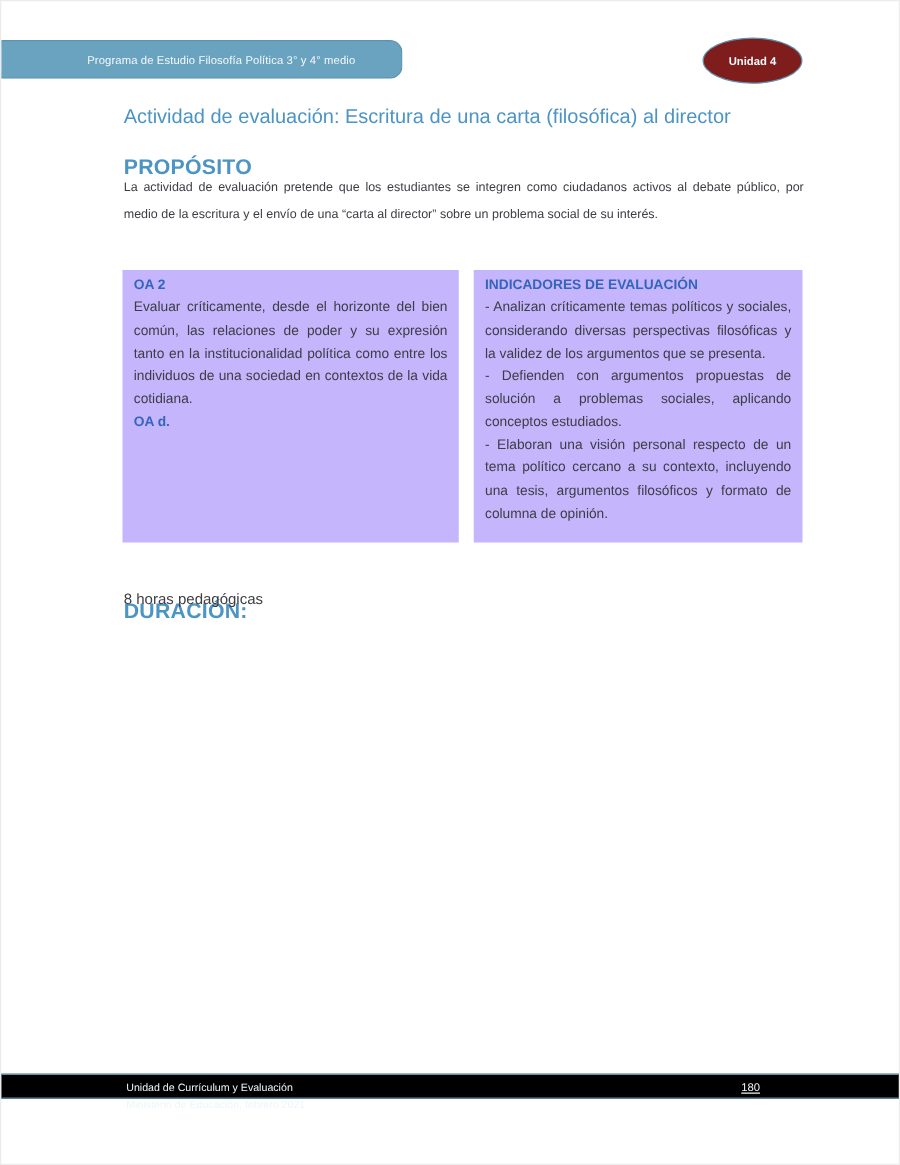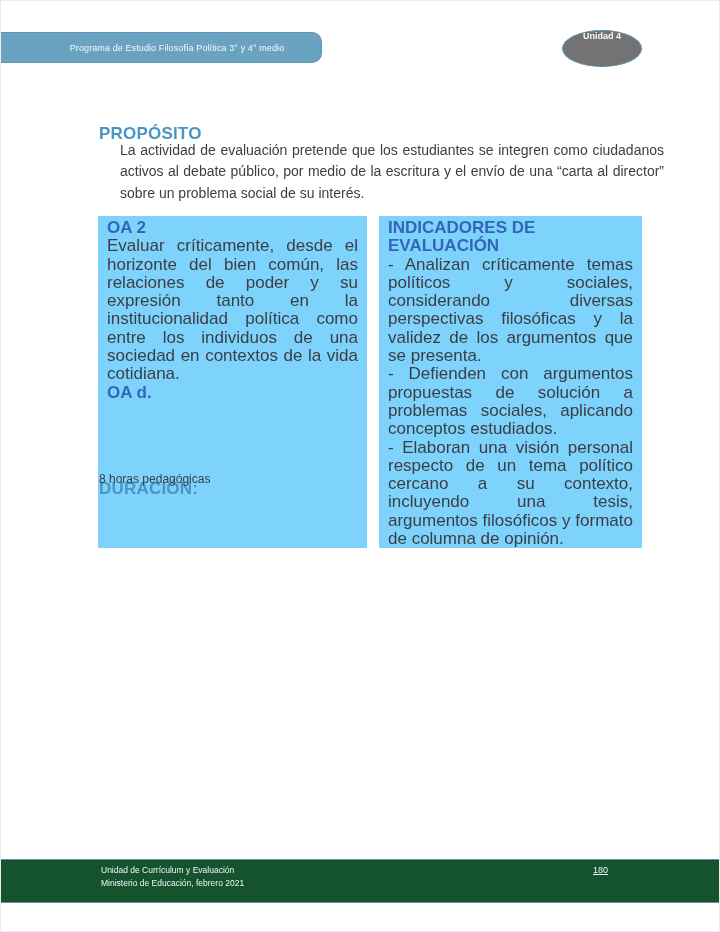--- a/index.html
+++ b/index.html
@@ -26,25 +26,25 @@
     display: flex; align-items: center; justify-content: center;
     color: #f4f9fb;
     font-size: 9px;
     letter-spacing: 0.1px;
     padding-left: 32px;
   }
   .unit-badge {
     position: absolute;
     left: 561px; top: 29px;
     width: 80px; height: 37px;
-    background: #737373;
+    background: #7f1d1d;
     border: 1px solid #5e93ae;
     border-radius: 50%;
     box-sizing: border-box;
-    display: flex; align-items: flex-start; justify-content: center;
+    display: flex; align-items: center; justify-content: center;
     color: #f4f9fb;
     font-size: 9px;
     font-weight: bold;
   }
   
   .doc-title {
     position: absolute;
     left: 98px; top: 83px; right: 70px;
     color: #4b94c4;
     font-size: 16px;
@@ -57,40 +57,39 @@
     font-size: 17px;
     font-weight: bold;
     letter-spacing: 0.2px;
   }
   .proposito-heading { top: 123px; }
   .proposito-body {
     position: absolute;
     left: 98px; top: 139px;
     width: 544px;
     color: #3d3d44;
-    font-size: 14px;
+    font-size: 10px;
     line-height: 21.4px;
     text-align: justify;
-    margin-left: 21px;
   }
   
   .boxes-row {
     position: absolute;
     left: 97px; top: 215px;
     width: 544px;
     display: flex;
     gap: 12px;
     align-items: stretch;
   }
   .blue-box {
-    background: #7dd3fc;
+    background: #c4b5fd;
     box-sizing: border-box;
-    padding: 3px 9px 0 9px;
+    padding: 3px 9px 14px 9px;
     color: #3d3d44;
-    font-size: 17px;
+    font-size: 11px;
     line-height: 18.3px;
   }
   .oa-box { width: 269px; }
   .indicadores-box { width: 263px; }
   .box-heading {
     color: #3565bb;
     font-weight: bold;
     text-align: left;
   }
   .box-body { text-align: justify; margin: 0; }
@@ -99,22 +98,22 @@
   .duracion-body {
     position: absolute;
     left: 98px; top: 471px;
     color: #3d3d44;
     font-size: 12px;
   }
   
   .footer-bar {
     position: absolute;
     left: 0; top: 858px;
-    width: 720px; height: 44px;
-    background: #14532d;
+    width: 720px; height: 20px;
+    background: #000000;
     border-top: 1px solid #5e93ae;
     border-bottom: 1px solid #5e93ae;
     box-sizing: border-box;
   }
   .footer-text {
     position: absolute;
     left: 100px; top: 4px;
     color: #eef5f9;
     font-size: 8.5px;
     line-height: 13px;
@@ -132,20 +131,21 @@
 
 <div class="page">
 
   <div class="program-badge">
     <span>Programa de Estudio Filosofía Política 3° y 4° medio</span>
   </div>
   <div class="unit-badge">
     <span>Unidad 4</span>
   </div>
 
+  <div class="doc-title">Actividad de evaluación: Escritura de una carta (filosófica) al director</div>
 
   <div class="section-heading proposito-heading">PROPÓSITO</div>
   <div class="proposito-body">La actividad de evaluación pretende que los estudiantes se integren como ciudadanos activos al debate público, por medio de la escritura y el envío de una “carta al director” sobre un problema social de su interés.</div>
 
   <div class="boxes-row">
 
     <div class="blue-box oa-box">
       <div class="box-heading">OA 2</div>
       <p class="box-body">Evaluar críticamente, desde el horizonte del bien común, las relaciones de poder y su expresión tanto en la institucionalidad política como entre los individuos de una sociedad en contextos de la vida cotidiana.</p>
       <div class="box-heading">OA d.</div>

